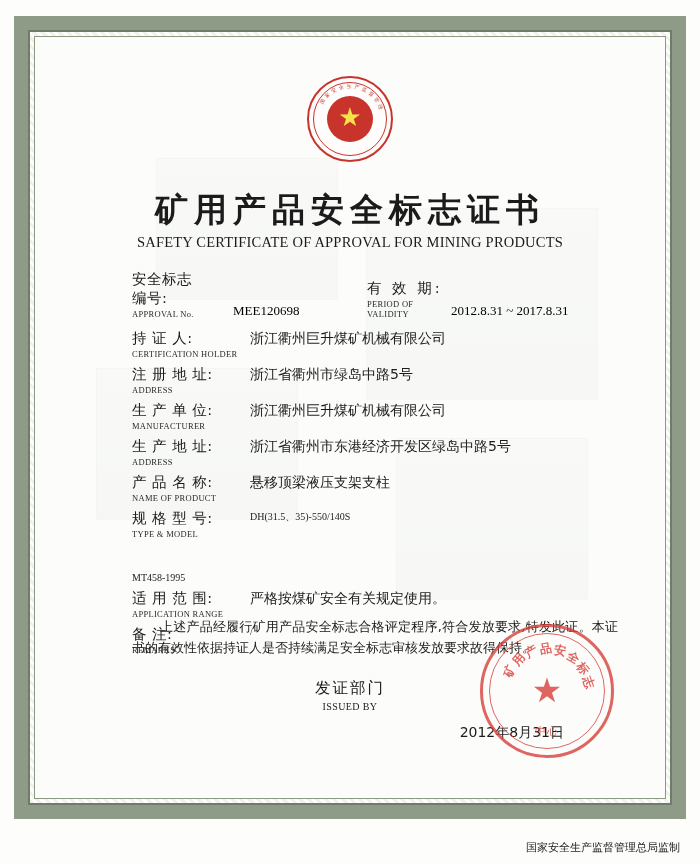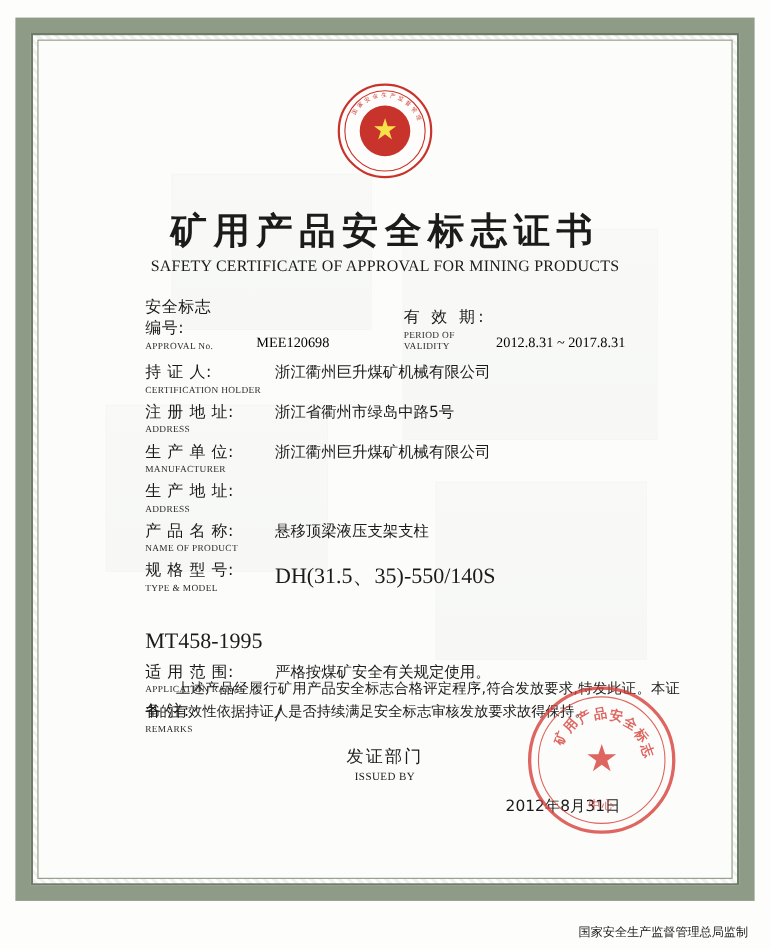--- a/index.html
+++ b/index.html
@@ -196,21 +196,21 @@
     font-family: "Liberation Serif", serif;
   }
   .val {
     font-size: 14px;
     color: #1b1b1b;
     padding-top: 1px;
     font-family: "DejaVu Sans", "Liberation Sans", sans-serif;
   }
   .val.latin {
     font-family: "Liberation Serif", serif;
-    font-size: 20px;
+    font-size: 10px;
   }
 
   
   .toprow {
     display: flex;
     align-items: flex-end;
     margin-bottom: 10px;
   }
   .toprow .lbl-approval {
     width: 72px;
@@ -417,20 +417,21 @@
           <span class="en">MANUFACTURER</span>
         </div>
         <div class="val">浙江衢州巨升煤矿机械有限公司</div>
       </div>
 
       <div class="row">
         <div class="lbl">
           <span class="cn">生 产 地 址:</span>
           <span class="en">ADDRESS</span>
         </div>
+        <div class="val">浙江省衢州市东港经济开发区绿岛中路5号</div>
       </div>
 
       <div class="row">
         <div class="lbl">
           <span class="cn">产 品 名 称:</span>
           <span class="en">NAME OF PRODUCT</span>
         </div>
         <div class="val">悬移顶梁液压支架支柱</div>
       </div>
 

